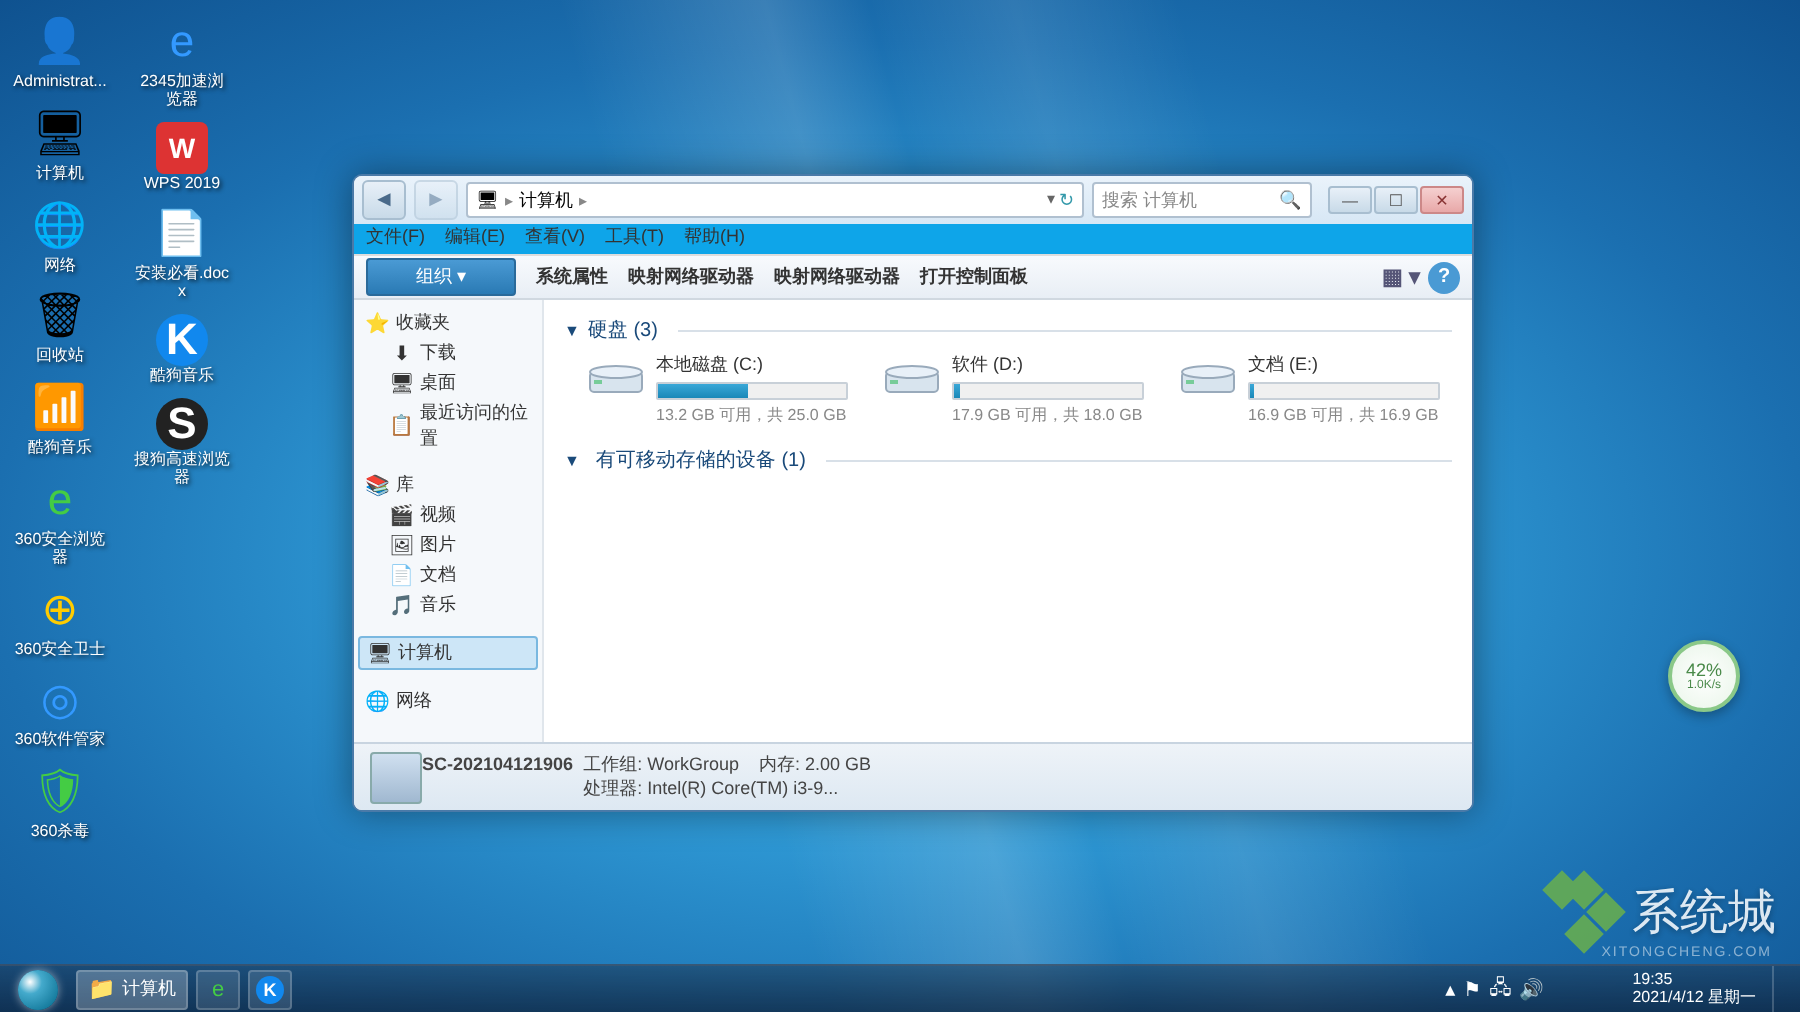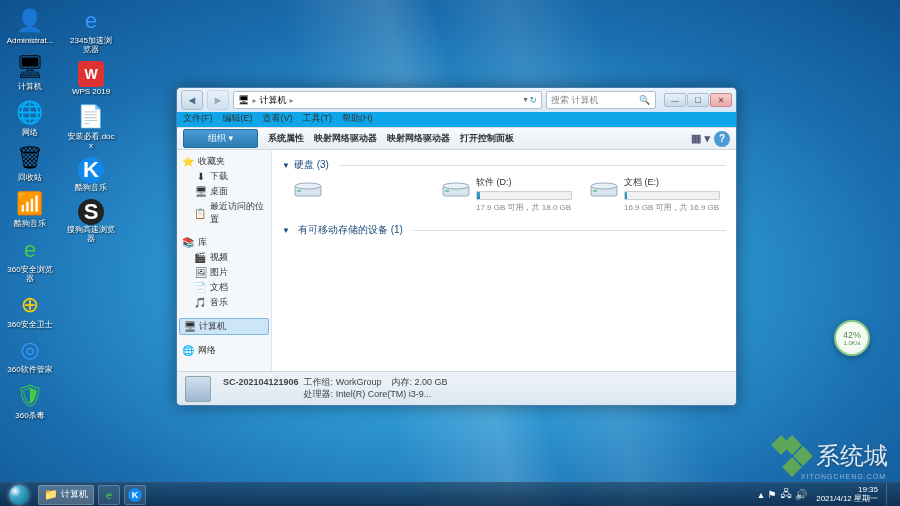--- a/index.html
+++ b/index.html
@@ -45,21 +45,21 @@
 .cat-line { flex: 1; height: 1px; background: #d8e0e8; margin-left: 6px; }
 .drives { display: flex; gap: 18px; flex-wrap: wrap; margin: 4px 0 10px 12px; }
 .drive { display: flex; gap: 6px; width: 130px; cursor: pointer; }
 .drive-ic { width: 28px; height: 24px; display: flex; align-items: center; justify-content: center; }
 .drive-info { flex: 1; font-size: 9px; }
 .drive-name { color: #333; margin-bottom: 2px; }
 .drive-bar { height: 9px; background: #f0f0f0; border: 1px solid #c8d0d8; border-radius: 1px; overflow: hidden; margin-bottom: 2px; }
 .drive-fill { height: 100%; background: linear-gradient(#3aa8d8, #1a88b8); }
 .drive-sub { color: #888; font-size: 8px; }
 
-.statusbar { height: 34px; background: linear-gradient(#eef3f8, #dde8f2); border-top: 1px solid #c8d4e0; display: flex; align-items: center; padding: 0 8px; gap: 12px; font-size: 9px; color: #444; }
+.statusbar { height: 34px; background: linear-gradient(#eef3f8, #dde8f2); border-top: 1px solid #c8d4e0; display: flex; align-items: center; padding: 0 8px; gap: 0; font-size: 9px; color: #444; }
 .statusbar .pc-ic { width: 26px; height: 26px; background: linear-gradient(#d0e0f0, #a0b8d0); border: 1px solid #8aa; border-radius: 2px; }
 .status-txt { line-height: 1.3; }
 
 
 .widget { position: absolute; right: 30px; top: 320px; width: 36px; height: 36px; border-radius: 50%; background: radial-gradient(#fff, #e8f5e8); border: 2px solid #8ac888; display: flex; flex-direction: column; align-items: center; justify-content: center; font-size: 9px; color: #4a8a4a; box-shadow: 0 2px 6px rgba(0,0,0,0.3); }
 .widget .sm { font-size: 6px; }
 
 
 .watermark { position: absolute; right: 12px; bottom: 32px; display: flex; align-items: center; gap: 6px; opacity: 0.85; }
 .wm-logo { width: 36px; height: 36px; position: relative; }
@@ -69,21 +69,21 @@
 
 
 .taskbar { position: absolute; bottom: 0; left: 0; right: 0; height: 24px; background: linear-gradient(rgba(30,60,90,0.6), rgba(15,35,60,0.75)); backdrop-filter: blur(4px); display: flex; align-items: center; padding: 0 2px; border-top: 1px solid rgba(255,255,255,0.15); }
 .start { width: 34px; height: 22px; display: flex; align-items: center; justify-content: center; cursor: pointer; }
 .start-orb { width: 20px; height: 20px; border-radius: 50%; background: radial-gradient(circle at 30% 30%, #fff 0%, #4ac 30%, #068 100%); box-shadow: 0 0 4px rgba(255,255,255,0.5); position: relative; }
 .tb-item { height: 20px; min-width: 28px; background: rgba(255,255,255,0.12); border: 1px solid rgba(255,255,255,0.2); border-radius: 2px; margin: 0 2px; display: flex; align-items: center; padding: 0 5px; gap: 3px; font-size: 9px; color: #fff; cursor: pointer; }
 .tb-item.active { background: rgba(255,255,255,0.25); }
 .tb-ic { width: 14px; height: 14px; display: inline-flex; align-items: center; justify-content: center; font-size: 11px; }
 .tray { margin-left: auto; display: flex; align-items: center; gap: 4px; padding: 0 4px; color: #fff; font-size: 8px; }
 .tray-ic { font-size: 10px; cursor: pointer; }
-.clock { text-align: right; line-height: 1.1; cursor: pointer; padding: 0 4px; }
+.clock { line-height: 1.1; cursor: pointer; padding: 0 4px; margin-left: 36px; }
 .showdesk { width: 8px; height: 24px; border-left: 1px solid rgba(255,255,255,0.2); cursor: pointer; }
 
 svg.drive-svg { width: 28px; height: 20px; }
 </style>
 </head>
 <body>
 
 <div class="light-rays"></div>
 
 <div class="desktop">
@@ -256,20 +256,27 @@
         </div>
       <div class="drives">
         <div class="drive">
           <div class="drive-ic">
               <svg class="drive-svg" viewBox="0 0 28 20">
                 <rect x="1" y="8" width="26" height="10" rx="2" fill="#d8e4ee" stroke="#9ab"></rect>
                 <rect x="3" y="12" width="4" height="2" fill="#7c9"></rect>
                 <ellipse cx="14" cy="8" rx="13" ry="3" fill="#e8f0f8" stroke="#9ab"></ellipse>
               </svg>
             </div>
+          <div class="drive-info">
+            <div class="drive-name">本地磁盘 (C:)</div>
+            <div class="drive-bar">
+                <div class="drive-fill" style="width:48%"></div>
+              </div>
+            <div class="drive-sub">13.2 GB 可用，共 25.0 GB</div>
+          </div>
         </div>
         <div class="drive">
           <div class="drive-ic">
               <svg class="drive-svg" viewBox="0 0 28 20">
                 <rect x="1" y="8" width="26" height="10" rx="2" fill="#d8e4ee" stroke="#9ab"></rect>
                 <rect x="3" y="12" width="4" height="2" fill="#7c9"></rect>
                 <ellipse cx="14" cy="8" rx="13" ry="3" fill="#e8f0f8" stroke="#9ab"></ellipse>
               </svg>
             </div>
           <div class="drive-info">

